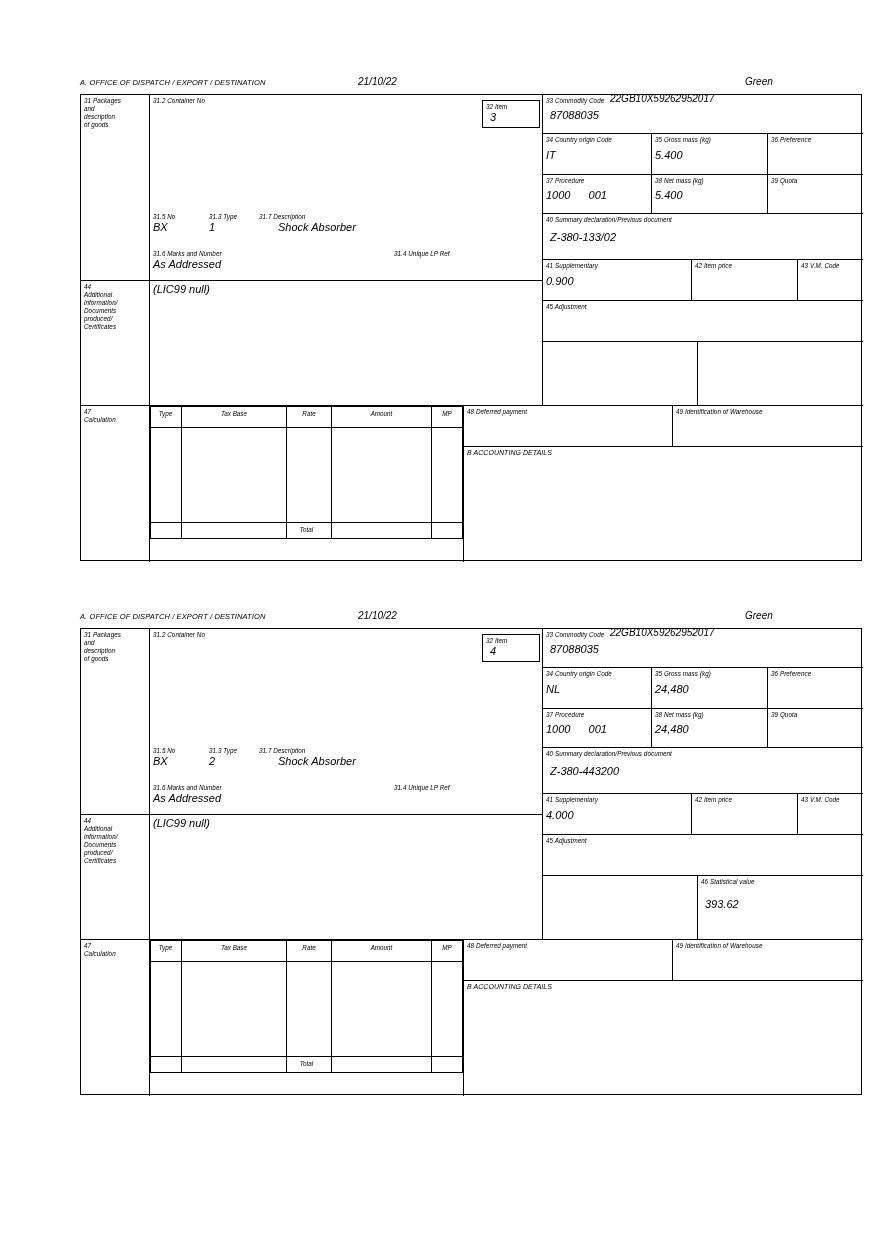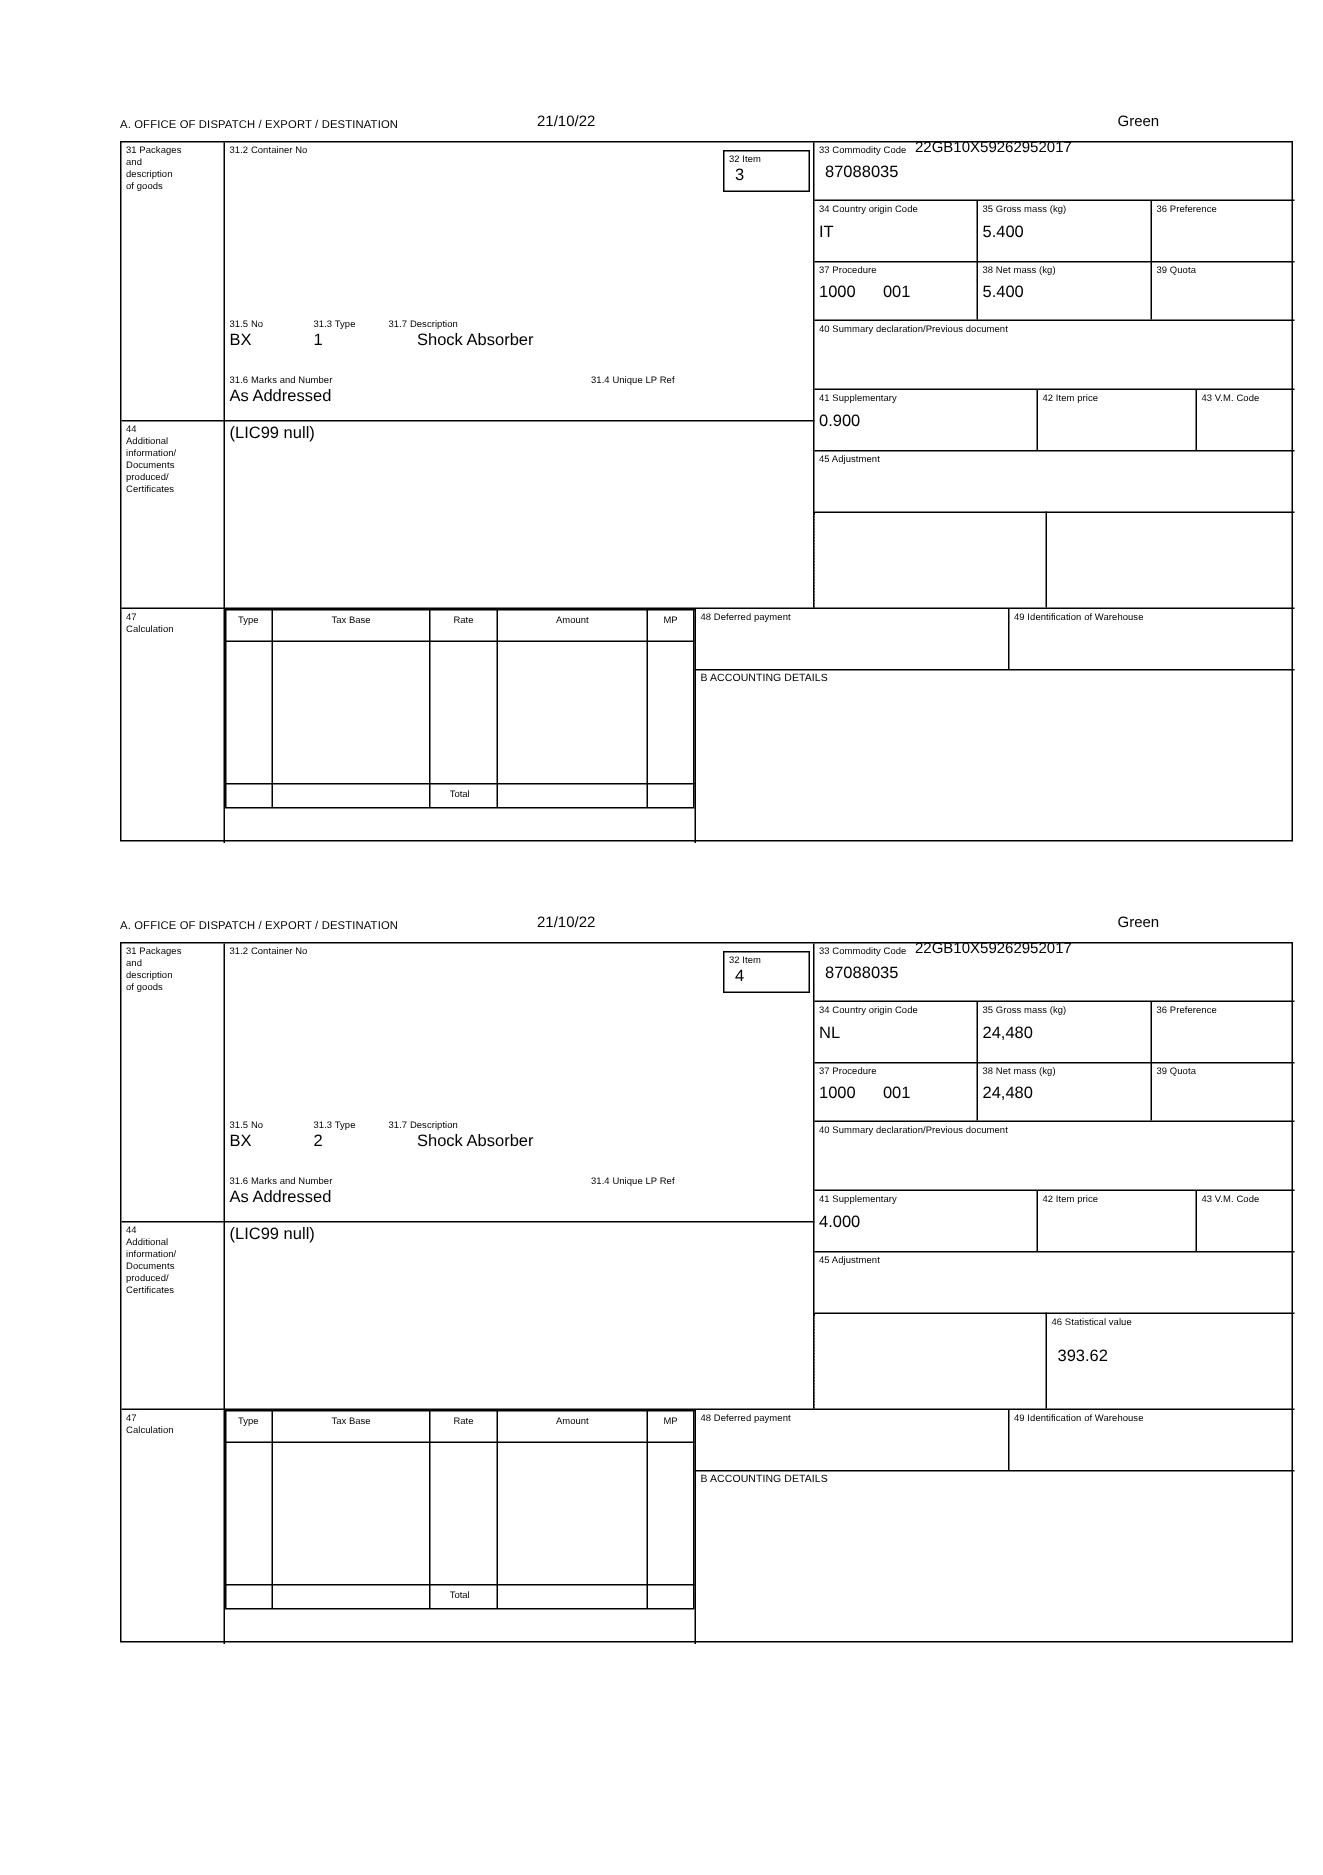--- a/index.html
+++ b/index.html
@@ -11,20 +11,21 @@
     width: 882px;
     height: 1250px;
     font-family: "Liberation Sans", sans-serif;
     color: #000000;
     position: relative;
   }
   .page {
     position: relative;
     width: 882px;
     height: 1250px;
+    font-style: italic;
   }
   .form {
     position: absolute;
     left: 80px;
     width: 782px;
   }
   .form.first { top: 78px; }
   .form.second { top: 612px; }
 
   
@@ -201,20 +202,21 @@
         <div class="val" style="padding-top:4px;">5.400</div>
       </div>
       <div class="cell" style="left:687px;top:80px;width:95px;height:38px;">
         <div class="lbl">39 Quota</div>
         <div class="val"></div>
       </div>
       <div class="hline" style="top:118px;left:462px;width:320px;"></div>
 
       <div class="cell" style="left:462px;top:119px;width:320px;height:45px;">
         <div class="lbl">40 Summary declaration/Previous document</div>
+        <div class="val" style="padding-top:7px;padding-left:4px;">Z-380-133/02</div>
       </div>
       <div class="hline" style="top:164px;left:462px;width:320px;"></div>
 
       <div class="cell" style="left:462px;top:165px;width:148px;height:40px;">
         <div class="lbl">41 Supplementary</div>
         <div class="val" style="padding-top:5px;">0.900</div>
       </div>
       <div class="vline" style="left:610px;top:165px;height:40px;"></div>
       <div class="cell" style="left:611px;top:165px;width:105px;height:40px;">
         <div class="lbl">42 Item price</div>
@@ -391,20 +393,21 @@
         <div class="val" style="padding-top:4px;">24,480</div>
       </div>
       <div class="cell" style="left:687px;top:80px;width:95px;height:38px;">
         <div class="lbl">39 Quota</div>
         <div class="val"></div>
       </div>
       <div class="hline" style="top:118px;left:462px;width:320px;"></div>
 
       <div class="cell" style="left:462px;top:119px;width:320px;height:45px;">
         <div class="lbl">40 Summary declaration/Previous document</div>
+        <div class="val" style="padding-top:7px;padding-left:4px;">Z-380-443200</div>
       </div>
       <div class="hline" style="top:164px;left:462px;width:320px;"></div>
 
       <div class="cell" style="left:462px;top:165px;width:148px;height:40px;">
         <div class="lbl">41 Supplementary</div>
         <div class="val" style="padding-top:5px;">4.000</div>
       </div>
       <div class="vline" style="left:610px;top:165px;height:40px;"></div>
       <div class="cell" style="left:611px;top:165px;width:105px;height:40px;">
         <div class="lbl">42 Item price</div>

